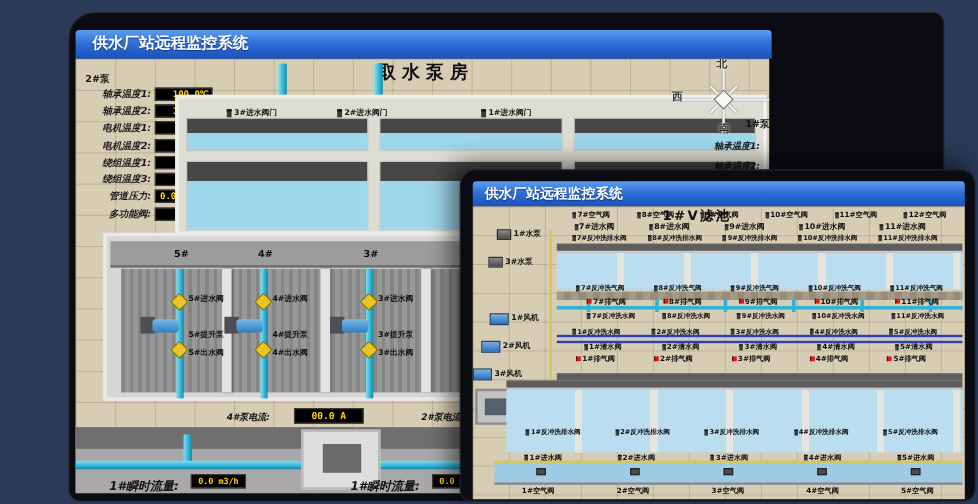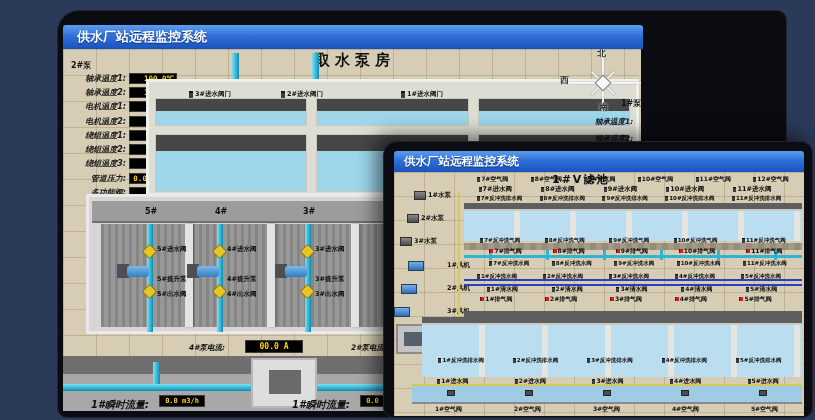--- a/index.html
+++ b/index.html
@@ -104,21 +104,21 @@
   
   #front-win { left:383px; top:141px; width:430px; height:277px; border-radius:14px 12px 10px 10px; z-index:5; box-shadow:-8px -6px 18px rgba(0,0,0,.5); }
   #front-title { left:10px; top:9px; width:410px; height:21px; font-size:11.5px; line-height:21px; padding-left:10px; }
   #front-scene { left:10px; top:30px; width:410px; height:244px; background-size:30px 24px; }
   #f-scene-title { position:absolute; left:158px; top:0; font-size:11px; font-weight:bold; letter-spacing:2px; color:#0d0d0d; }
   
   #f-pumps { position:absolute; left:4px; top:12px; width:72px; }
   #f-pumps .mrow { height:23px; display:flex; align-items:center; }
   #f-pumps .mrow:nth-child(1){ margin-left:16px; } #f-pumps .mrow:nth-child(2){ margin-left:9px; } #f-pumps .mrow:nth-child(3){ margin-left:2px; }
   #f-blowers { position:absolute; left:0; top:82px; width:76px; }
-  #f-blowers .mrow { height:23px; display:flex; align-items:center;justify-content:space-between; }
+  #f-blowers .mrow { height:23px; display:flex; align-items:center; }
   #f-blowers .mrow:nth-child(1){ margin-left:14px; } #f-blowers .mrow:nth-child(2){ margin-left:7px; } #f-blowers .mrow:nth-child(3){ margin-left:0; }
   .pump-glyph { display:inline-block; width:12px; height:9px; background:linear-gradient(180deg,#8a8a8a,#4c4c4c); border:1px solid #2e2e2e; margin-right:2px; flex:none; }
   .blower-glyph { display:inline-block; width:16px; height:10px; background:linear-gradient(180deg,#79aee4,#2e6fba); border:1px solid #24405e; margin-right:2px; flex:none; }
   .mlabel { font-size:6.5px; font-weight:bold; white-space:nowrap; }
   #f-tank { position:absolute; left:2px; top:152px; width:40px; height:30px; background:#c4c4c4; border:2px solid #8c8c8c; }
   #f-tank-inner { position:absolute; left:6px; top:6px; width:18px; height:14px; background:#55606a; }
   .ypipe { position:absolute; background:#d6c94e; }
   
   .vrow { position:absolute; display:flex; justify-content:space-around; align-items:center; white-space:nowrap; }
   .vrow .vitem { font-weight:bold; color:#0d0d0d; white-space:nowrap; }
@@ -185,24 +185,20 @@
         </div>
           <div class="prow">
           <span class="plabel">电机温度2:</span>
           <span class="pled">17.9℃</span>
         </div>
           <div class="prow">
           <span class="plabel">绕组温度1:</span>
           <span class="pled">18.0℃</span>
         </div>
           <div class="prow">
-          <span class="plabel">绕组温度2:</span>
-          <span class="pled">18.1℃</span>
-        </div>
-          <div class="prow">
           <span class="plabel">绕组温度3:</span>
           <span class="pled">18.1℃</span>
         </div>
           <div class="prow">
           <span class="plabel">管道压力:</span>
           <span class="pled">0.0007MPa</span>
         </div>
           <div class="prow">
           <span class="plabel">多功能阀:</span>
           <span class="pled">0%</span>
@@ -342,24 +338,20 @@
       <div id="f-scene-title">1#V滤池</div>
 
       <div id="f-pumps">
 
       <div class="mrow">
           <i class="pump-glyph"></i>
           <span class="mlabel">1#水泵</span>
         </div>
           <div class="mrow">
           <i class="pump-glyph"></i>
-          <span class="mlabel">2#水泵</span>
-        </div>
-          <div class="mrow">
-          <i class="pump-glyph"></i>
           <span class="mlabel">3#水泵</span>
         </div>
         </div>
       <div id="f-blowers">
 
       <div class="mrow">
           <i class="blower-glyph"></i>
           <span class="mlabel">1#风机</span>
         </div>
           <div class="mrow">

